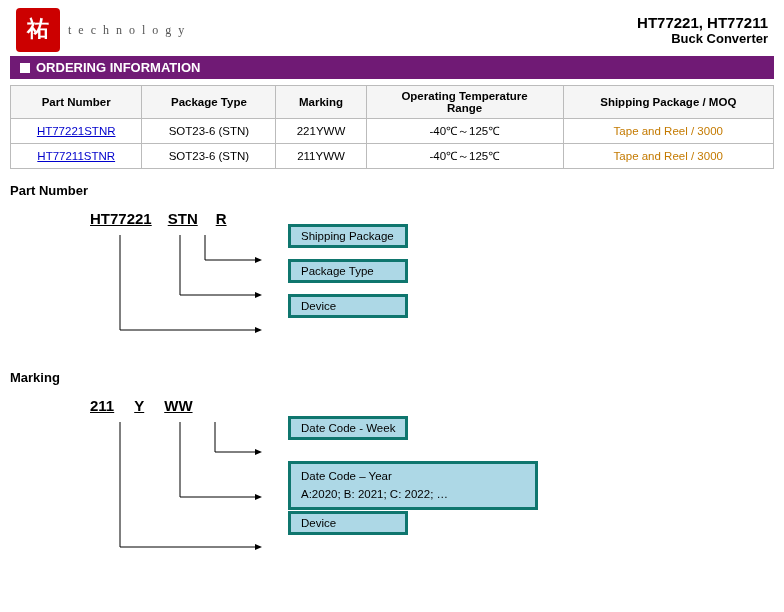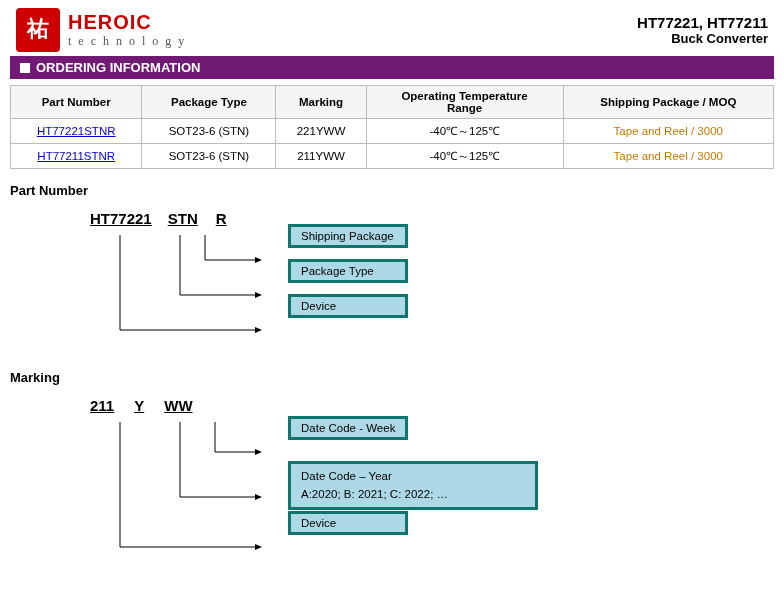--- a/index.html
+++ b/index.html
@@ -146,21 +146,20 @@
 <body>
 
 <div class="header">
   <div class="logo-area">
 
     <svg class="logo-icon" viewBox="0 0 44 44" xmlns="http://www.w3.org/2000/svg">
       <rect width="44" height="44" rx="4" fill="#c00"></rect>
       <text x="22" y="28" text-anchor="middle" font-size="22" font-weight="bold" fill="white" font-family="serif">祐</text>
     </svg>
     <div class="logo-text">
-      <span class="logo-heroic">HEROIC</span>
       <span class="logo-technology">t e c h n o l o g y</span>
     </div>
   </div>
   <div class="header-right">
     <div class="header-part-numbers">HT77221, HT77211</div>
     <div class="header-subtitle">Buck Converter</div>
   </div>
 </div>
 
 <div class="section-title">

